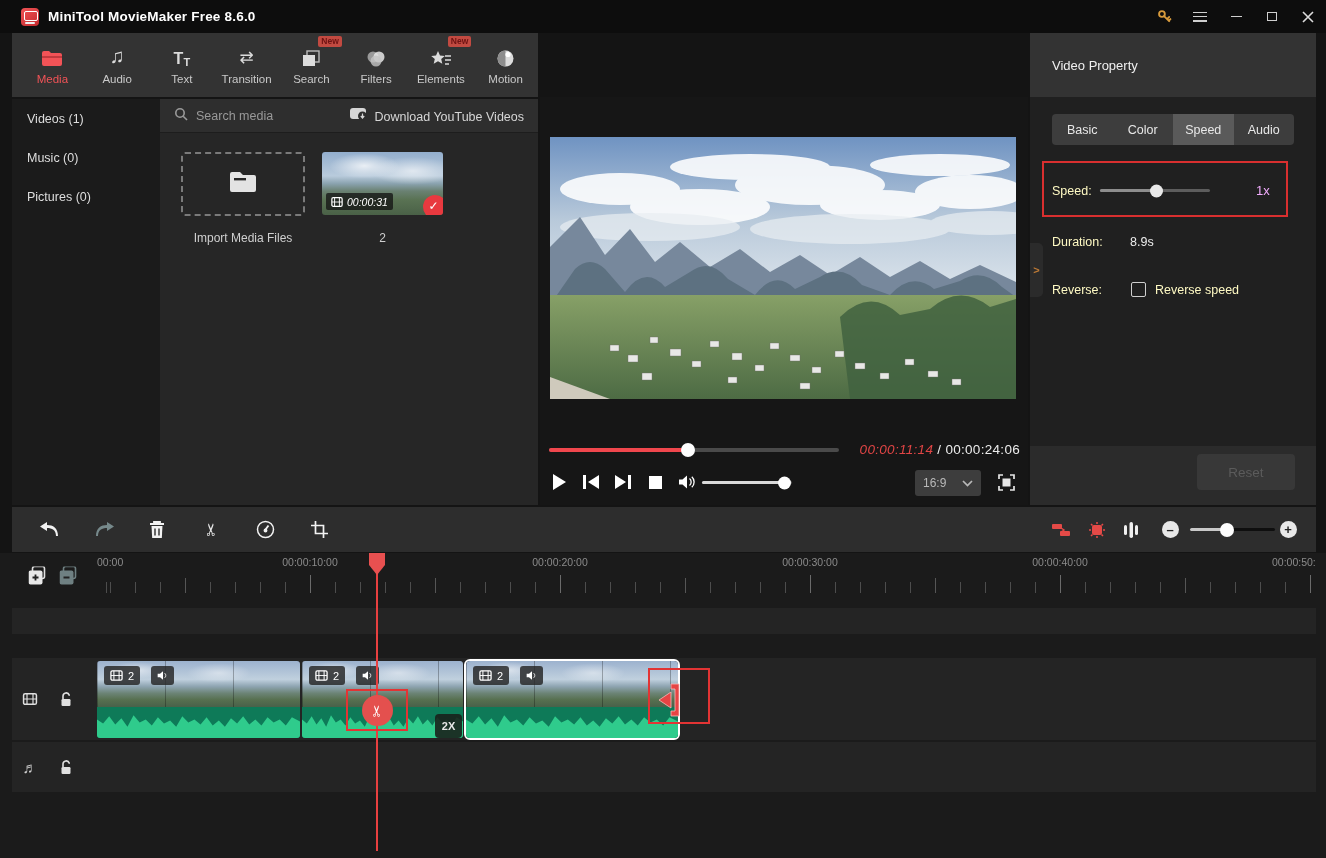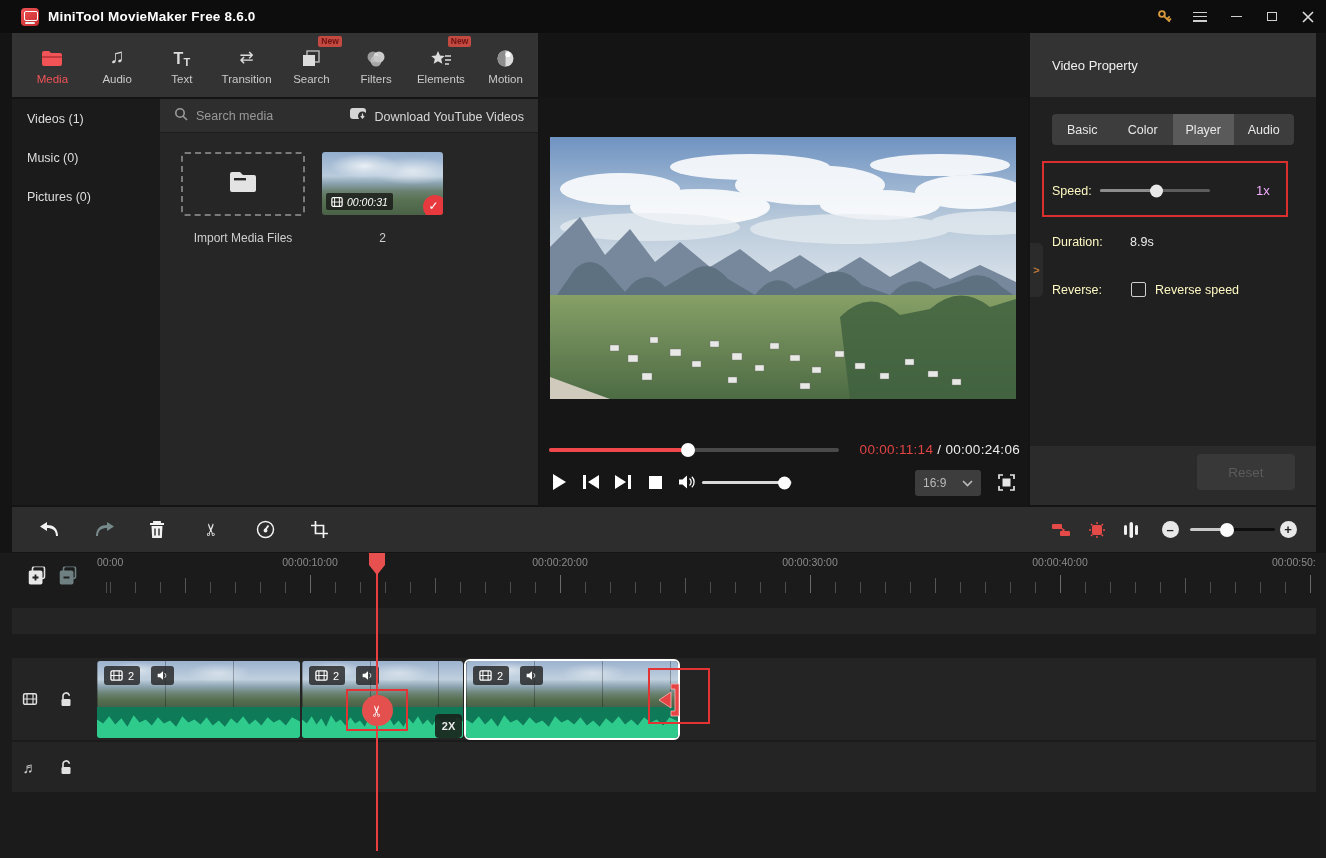--- a/index.html
+++ b/index.html
@@ -350,21 +350,21 @@
             <rect x="250" y="246" width="10" height="6"></rect>
         </g>
       </svg>
     </div>
     <div class="seektrack">
       <div class="seekfill" style="width: 48%;">
         <div class="seekthumb"></div>
       </div>
     </div>
     <div class="timetext">
-      <span style="color:#e04545;">00:00:11:14</span><span style="color:#ececec;"> / </span><span style="color:#ececec;">00:00:24:06</span>
+      <span style="color:#e04545;font-style:italic;">00:00:11:14</span><span style="color:#ececec;"> / </span><span style="color:#ececec;">00:00:24:06</span>
     </div>
     <div class="transport">
       <div class="tbtn">
         <svg width="15" height="16" viewBox="0 0 15 16">
             <path d="M1 0 L14 8 L1 16 Z" fill="#fff"></path>
           </svg>
       </div>
       <div class="tbtn">
         <svg width="16" height="14" viewBox="0 0 16 14">
             <rect x="0" y="0" width="3" height="14" fill="#fff"></rect>
@@ -413,21 +413,21 @@
   </div>
   <div class="abs propbody">
     <div class="segtabs">
       <div class="seg">
           <span>Basic</span>
         </div>
       <div class="seg">
           <span>Color</span>
         </div>
       <div class="seg active">
-          <span>Player</span>
+          <span>Speed</span>
         </div>
       <div class="seg">
           <span>Audio</span>
         </div>
     </div>
 
     <span class="proplabel abs" style="left:22px; top:87px;">Speed:</span>
     <div class="speedtrack">
       <div class="speedfill" style="width: 52%;">
         <div class="speedthumb"></div>

